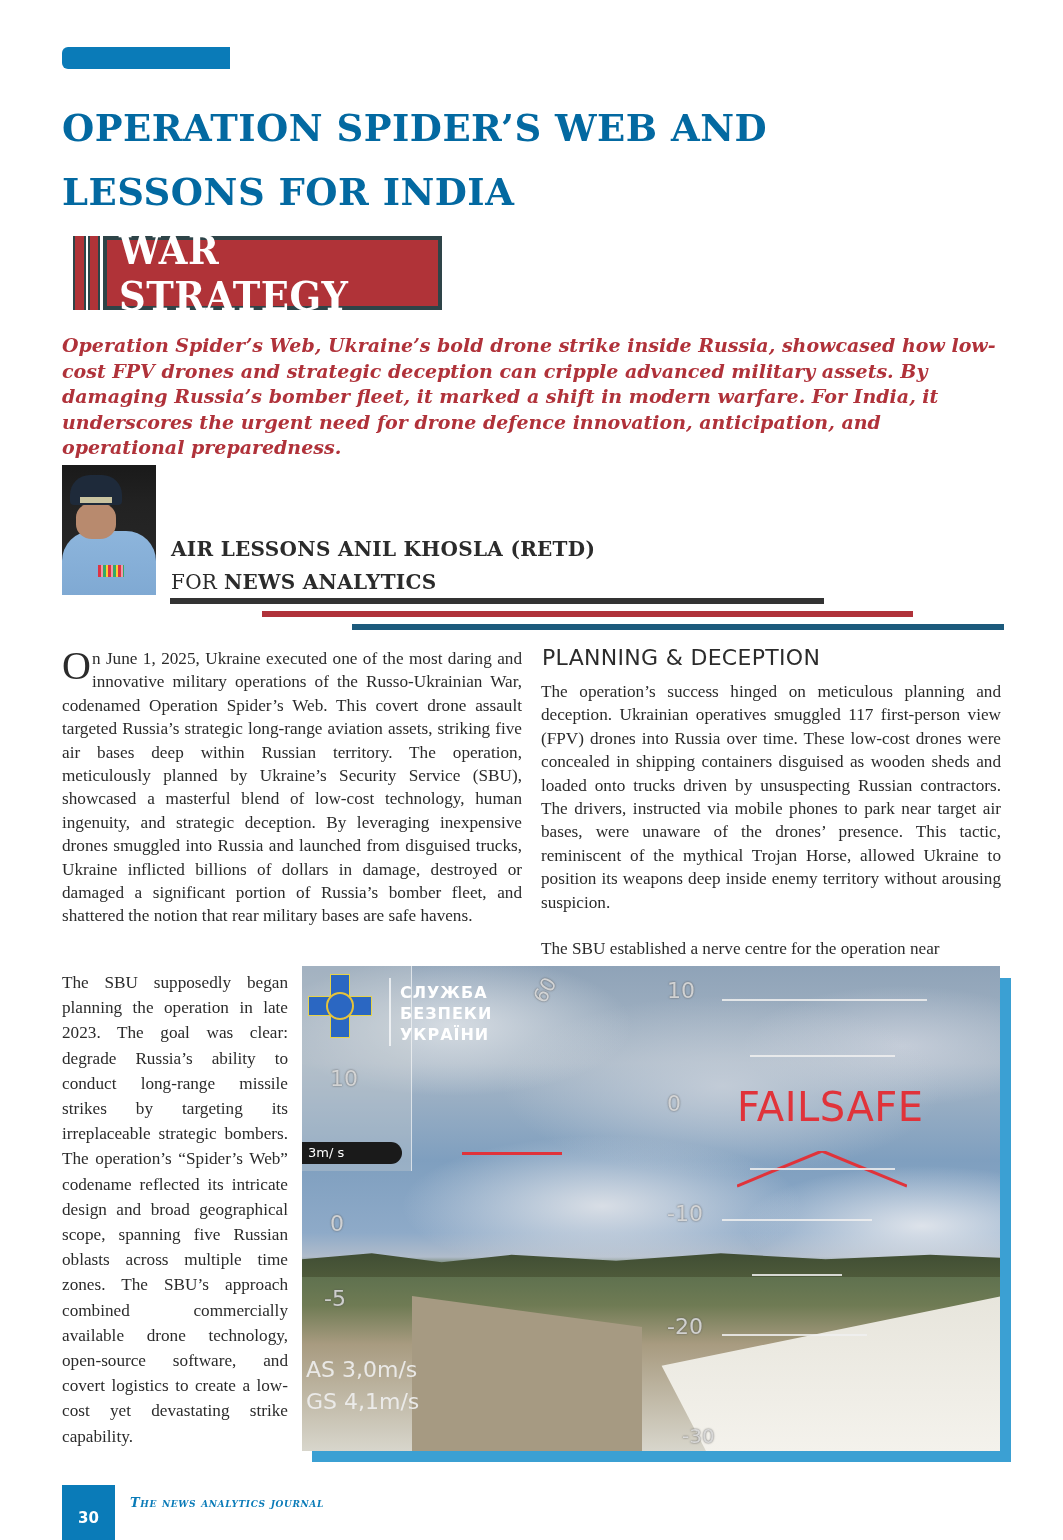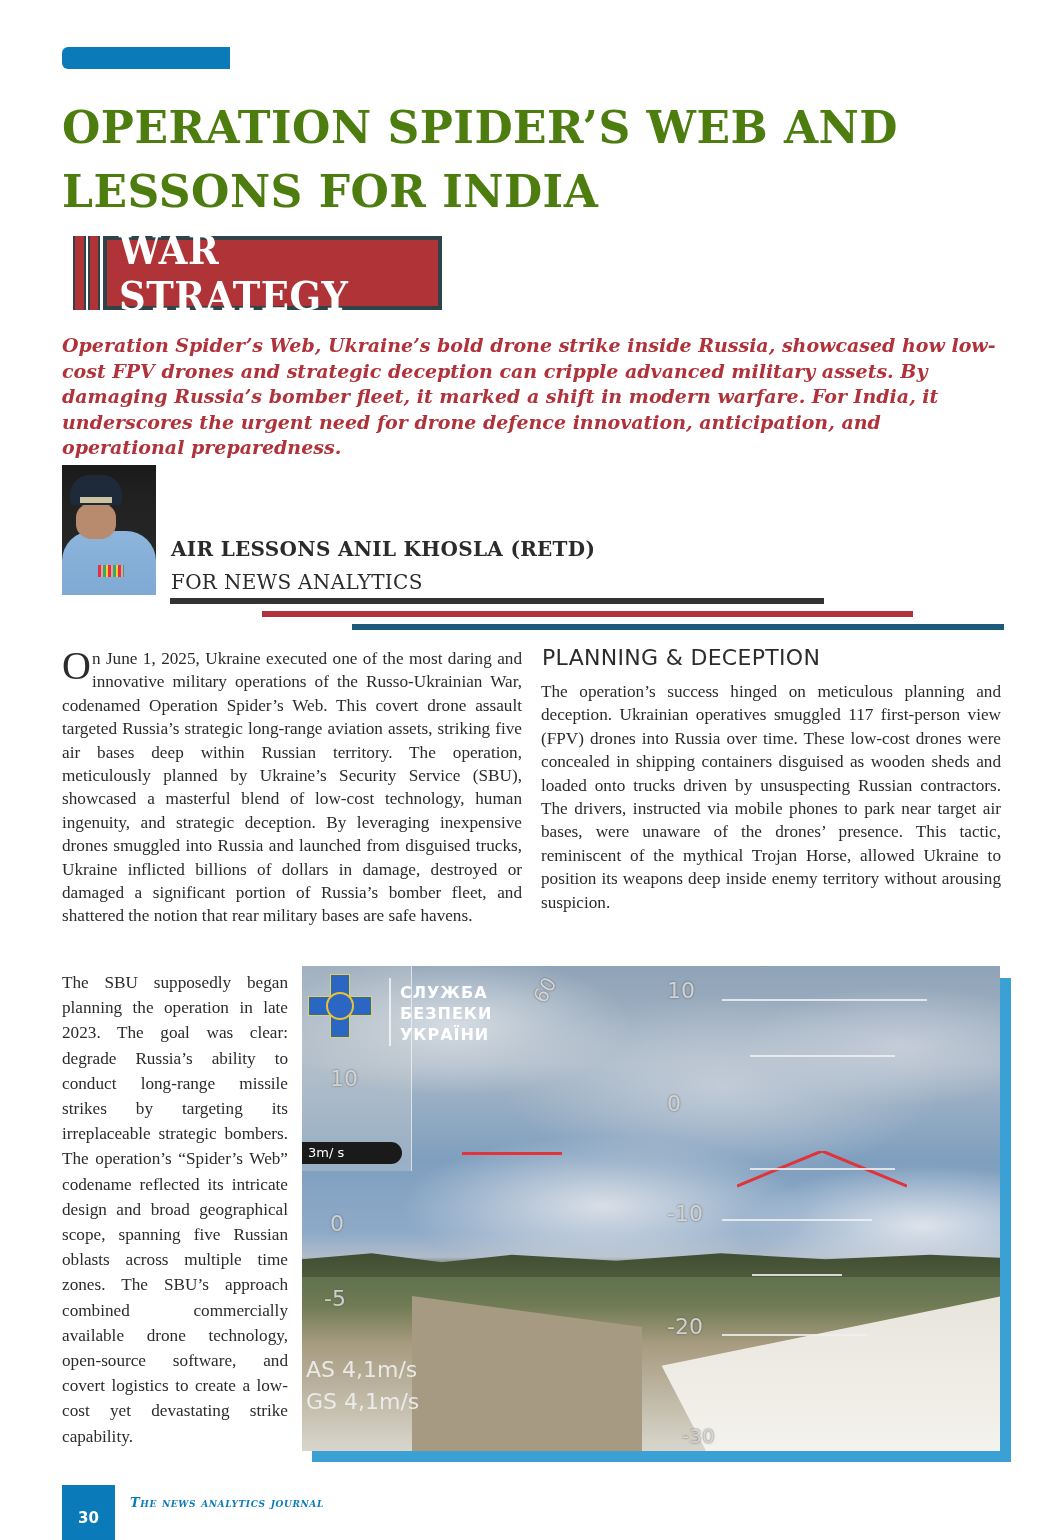--- a/index.html
+++ b/index.html
@@ -3,22 +3,22 @@
   <meta charset="utf-8">
   <style>
     * { margin: 0; padding: 0; box-sizing: border-box; }
     html, body { width: 1063px; height: 1540px; background: #ffffff; overflow: hidden; }
     body { position: relative; font-family: "Liberation Serif", serif; color: #2b2b2b; }
 
     .top-tab { position: absolute; left: 62px; top: 47px; width: 168px; height: 22px;
       background: #0a7bb8; border-radius: 6px 0 0 6px; }
 
     .headline { position: absolute; left: 62px; top: 96px; width: 960px;
-      font-family: "DejaVu Serif", serif; font-weight: bold; font-size: 44px; line-height: 64px;
-      color: #4d7c0f; letter-spacing: 0.5px; }
+      font-family: "DejaVu Serif", serif; font-weight: bold; font-size: 37px; line-height: 64px;
+      color: #0369a1; letter-spacing: 0.5px; }
 
     .section-badge { position: absolute; left: 62px; top: 236px; height: 74px; width: 380px; display: flex; padding-left: 11px; }
     .badge-stripes { width: 27px; height: 100%; display: flex; gap: 2px; }
     .badge-stripes span { flex: 1; background: #b03338; border-left: 2px solid #2e4448; border-right: 2px solid #2e4448; }
     .badge-box { flex: 1; background: #b03338; border: 4px solid #2e4448; margin-left: 3px;
       display: flex; align-items: center; padding-left: 12px; }
     .badge-box span { font-family: "DejaVu Serif", serif; font-weight: bold; color: #ffffff; font-size: 37px;
       letter-spacing: 0.5px; transform: scaleY(1.05); }
 
     .deck { position: absolute; left: 62px; top: 333px; width: 945px;
@@ -34,21 +34,21 @@
       background: #b88a6e; border-radius: 40%; }
     .author-photo .uniform { position: absolute; left: 0; top: 66px; width: 94px; height: 70px;
       background: linear-gradient(180deg, #8db5dc 0%, #7ea8d2 100%); border-radius: 30px 30px 0 0; }
     .author-photo .medals { position: absolute; left: 36px; top: 100px; width: 26px; height: 12px;
       background: repeating-linear-gradient(90deg, #d34 0 3px, #e9a 3px 5px, #3a6 5px 8px, #fc3 8px 10px); }
 
     .byline-name { position: absolute; left: 171px; top: 537px; font-family: "DejaVu Serif", serif; font-weight: bold;
       font-size: 20px; color: #2b2b2b; letter-spacing: 0.3px; }
     .byline-org { position: absolute; left: 171px; top: 570px; font-family: "DejaVu Serif", serif;
       font-size: 20px; color: #2b2b2b; letter-spacing: 0.3px; }
-    .byline-org b { font-weight: normal; }
+    .byline-org b { font-weight: bold; }
 
     .rule { position: absolute; height: 6px; }
     .rule-dark { left: 170px; top: 598px; width: 654px; background: #333333; }
     .rule-red { left: 262px; top: 611px; width: 651px; background: #b0323a; }
     .rule-blue { left: 352px; top: 624px; width: 652px; background: #1c5a7c; }
 
     .col { position: absolute; font-family: "Liberation Serif", serif; font-size: 17.2px; line-height: 23.4px;
       color: #2b2b2b; text-align: justify; }
     .col-left { left: 62px; top: 647px; width: 460px; }
     .dropcap { float: left; font-size: 40px; line-height: 30px; margin-right: 1px; margin-top: 4px; font-family: "Liberation Serif", serif; }
@@ -136,20 +136,21 @@
 <div class="rule rule-blue"></div>
 
 <div class="col col-left">
   <span class="dropcap">O</span><span>n June 1, 2025, Ukraine executed one of the most daring and innovative military operations of the Russo-Ukrainian War, codenamed Operation Spider’s Web. This covert drone assault targeted Russia’s strategic long-range aviation assets, striking five air bases deep within Russian territory. The operation, meticulously planned by Ukraine’s Security Service (SBU), showcased a masterful blend of low-cost technology, human ingenuity, and strategic deception. By leveraging inexpensive drones smuggled into Russia and launched from disguised trucks, Ukraine inflicted billions of dollars in damage, destroyed or damaged a significant portion of Russia’s bomber fleet, and shattered the notion that rear military bases are safe havens.</span>
 </div>
 
 <h2 class="section-heading">PLANNING &amp; DECEPTION</h2>
 
 <div class="col col-right">
   <p>The operation’s success hinged on meticulous planning and deception. Ukrainian operatives smuggled 117 first-person view (FPV) drones into Russia over time. These low-cost drones were concealed in shipping containers disguised as wooden sheds and loaded onto trucks driven by unsuspecting Russian contractors. The drivers, instructed via mobile phones to park near target air bases, were unaware of the drones’ presence. This tactic, reminiscent of the mythical Trojan Horse, allowed Ukraine to position its weapons deep inside enemy territory without arousing suspicion.</p>
+  <p>The SBU established a nerve centre for the operation near</p>
 </div>
 
 <div class="col col-narrow">The SBU supposedly began planning the operation in late 2023. The goal was clear: degrade Russia’s ability to conduct long-range missile strikes by targeting its irreplaceable strategic bombers. The operation’s “Spider’s Web” codename reflected its intricate design and broad geographical scope, spanning five Russian oblasts across multiple time zones. The SBU’s approach combined commercially available drone technology, open-source software, and covert logistics to create a low-cost yet devastating strike capability.</div>
 
 <div class="photo-frame"></div>
 <div class="photo">
   <div class="clouds"></div>
   <div class="treeline"></div>
   <div class="shed"></div>
   <div class="road"></div>
@@ -164,36 +165,37 @@
     <div>СЛУЖБА</div>
     <div>БЕЗПЕКИ</div>
     <div>УКРАЇНИ</div>
   </div>
 
   <div class="hud" style="left:230px; top:12px; transform:rotate(-60deg); font-size:20px;">60</div>
   <div class="hud" style="left:365px; top:12px;">10</div>
   <div class="hud-line" style="left:420px; top:33px; width:205px;"></div>
   <div class="hud-line" style="left:448px; top:89px; width:145px;"></div>
   <div class="hud" style="left:365px; top:125px;">0</div>
+  <div class="failsafe">FAILSAFE</div>
   <svg class="chevron" viewBox="0 0 170 40">
     <polyline points="0,35 85,0 170,35" fill="none" stroke="#e0333a" stroke-width="3"></polyline>
   </svg>
   <div class="hud-line" style="left:448px; top:202px; width:145px;"></div>
   <div class="hud" style="left:365px; top:235px;">-10</div>
   <div class="hud-line" style="left:420px; top:253px; width:150px;"></div>
   <div class="hud-line" style="left:450px; top:308px; width:90px;"></div>
   <div class="hud" style="left:365px; top:348px;">-20</div>
   <div class="hud-line" style="left:420px; top:368px; width:145px;"></div>
   <div class="hud" style="left:380px; top:458px; font-size:20px;">-30</div>
 
   <div class="hud" style="left:28px; top:100px;">10</div>
   <div class="speed-tag">3m/ s</div>
   <div class="red-bar"></div>
   <div class="hud" style="left:28px; top:245px;">0</div>
   <div class="hud" style="left:22px; top:320px;">-5</div>
   <div class="speed-readout">
-    <div>AS 4,1m/s</div>
+    <div>AS 3,0m/s</div>
     <div>GS 4,1m/s</div>
   </div>
 </div>
 
 <div class="page-num">30</div>
 <div class="journal-name">The news analytics journal</div>
 
 </body></html>

